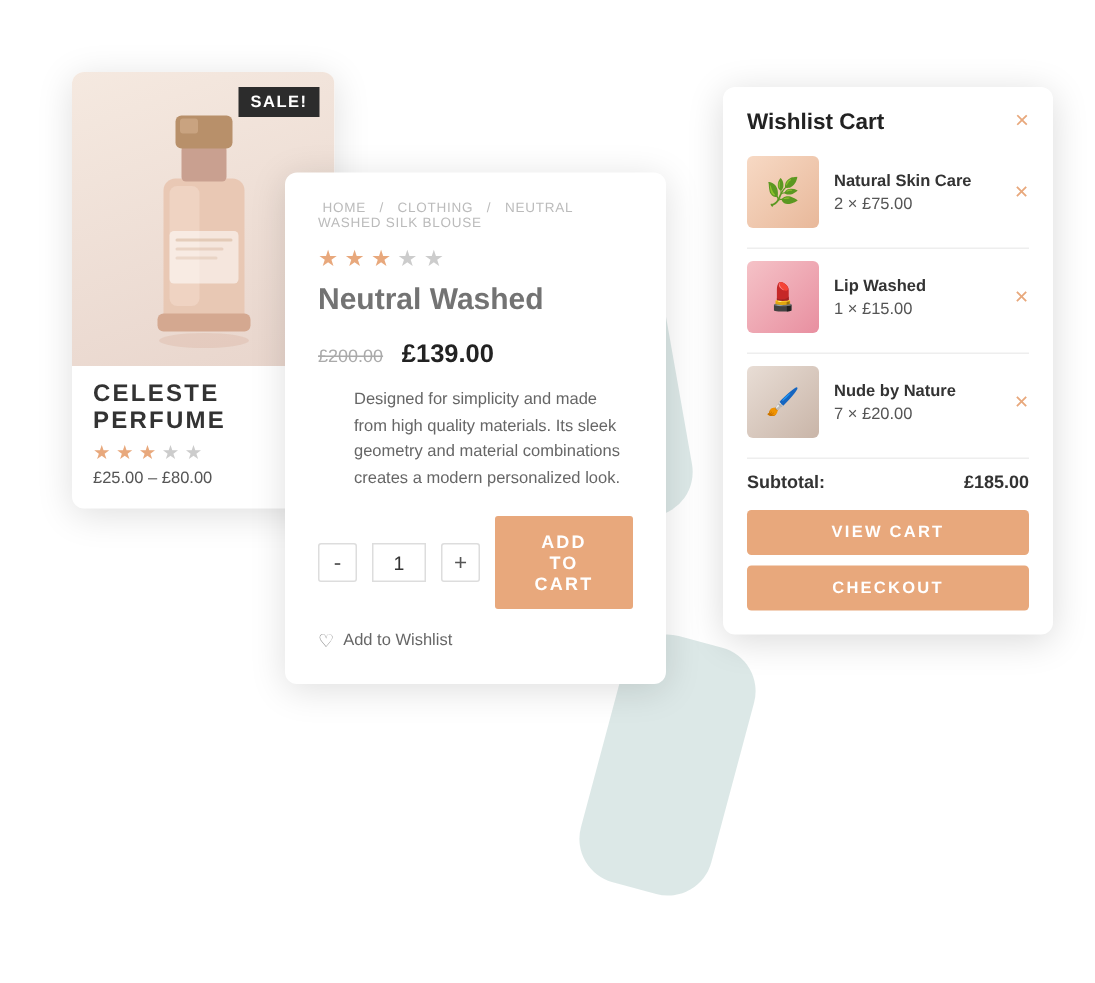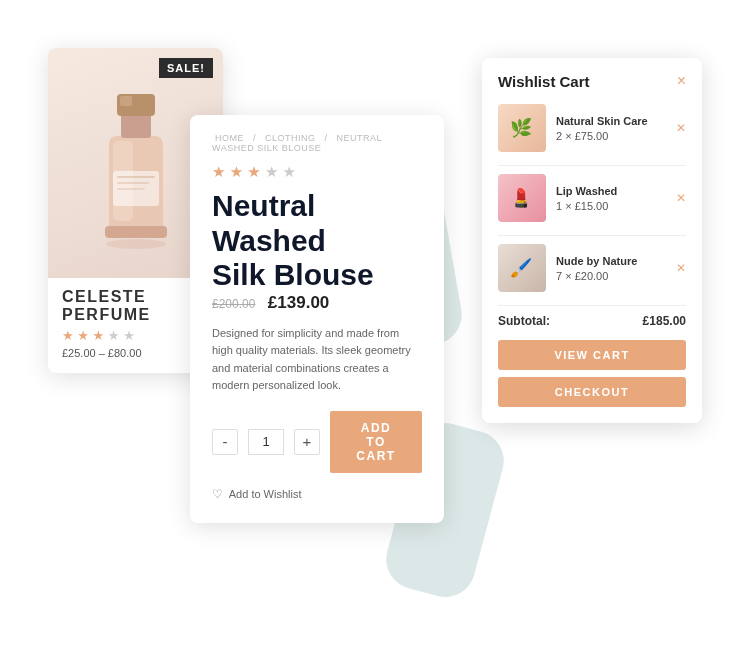--- a/index.html
+++ b/index.html
@@ -40,21 +40,21 @@
       background: #fff;
       border-radius: 8px;
       box-shadow: 0 4px 24px rgba(0,0,0,0.13);
       z-index: 2;
       overflow: hidden;
       padding-bottom: 14px;
     }
     .product-card-image-wrap {
       position: relative;
       width: 100%;
-      height: 230px;
+      height: 196px;
       background: linear-gradient(160deg, #f5e9e0 0%, #e8d5cc 100%);
       display: flex;
       align-items: center;
       justify-content: center;
       overflow: hidden;
     }
     .sale-badge {
       position: absolute;
       top: 10px; right: 10px;
       background: #2c2c2c;
@@ -104,43 +104,44 @@
       font-size: 9px;
       color: #aaa;
       letter-spacing: 0.5px;
       margin-bottom: 10px;
       text-transform: uppercase;
     }
     .breadcrumb span { color: #bbb; margin: 0 3px; }
     .detail-stars { color: #e8a87c; font-size: 15px; margin-bottom: 8px; }
     .detail-stars .empty { color: #ccc; }
     .product-title {
-      font-size: 30px;
-      font-weight: 700;
-      color: #0f172a;
+      font-size: 20px;
+      font-weight: 700;
+      color: #737373;
       line-height: 1.15;
-      margin-bottom: 0;
+      margin-bottom: 14px;
     }
     .price-section { margin-bottom: 12px; }
     .price-old {
       font-size: 12px;
       color: #aaa;
       text-decoration: line-through;
       margin-right: 8px;
     }
     .price-new {
       font-size: 17px;
       font-weight: 700;
       color: #222;
     }
     .product-desc {
       font-size: 11px;
       color: #666;
       line-height: 1.6;
       margin-bottom: 16px;
+      margin-left: 24px;
     }
     .qty-row {
       display: flex;
       align-items: center;
       gap: 10px;
       margin-bottom: 14px;
     }
     .qty-btn {
       width: 26px; height: 26px;
       border: 1px solid #ddd;
@@ -350,21 +351,20 @@
   </div>
   <div class="detail-stars">
     <span>★</span>
     <span>★</span>
     <span>★</span>
     <span class="empty">★</span>
     <span class="empty">★</span>
   </div>
   <div class="product-title">
     <span>Neutral Washed</span><br>
-    <span>Silk Blouse</span>
   </div>
   <div class="price-section">
     <span class="price-old">£200.00</span>
     <span class="price-new">£139.00</span>
   </div>
   <div class="product-desc">Designed for simplicity and made from high quality materials. Its sleek geometry and material combinations creates a modern personalized look.</div>
   <div class="qty-row">
     <button class="qty-btn">-</button>
     <input class="qty-input" type="text" value="1" style="">
     <button class="qty-btn">+</button>

